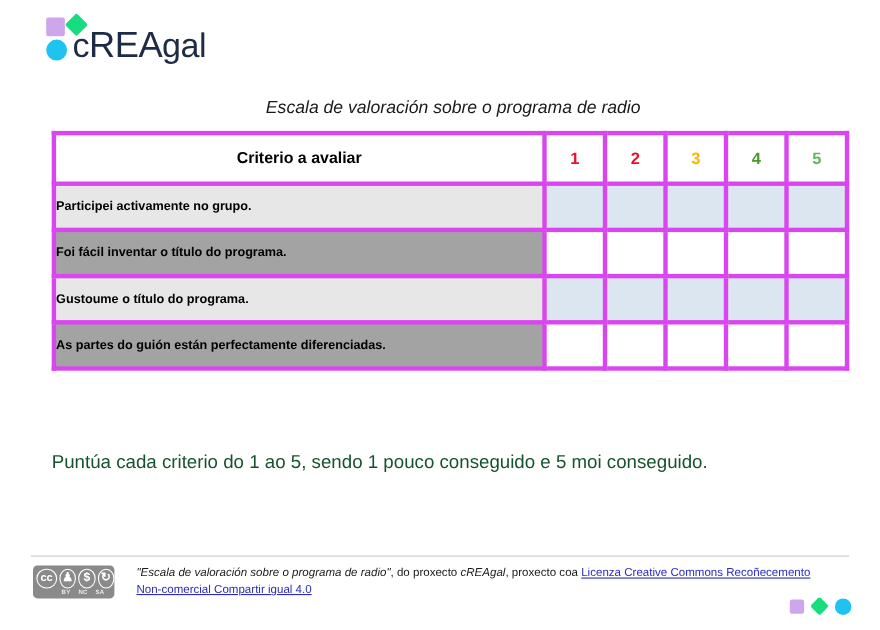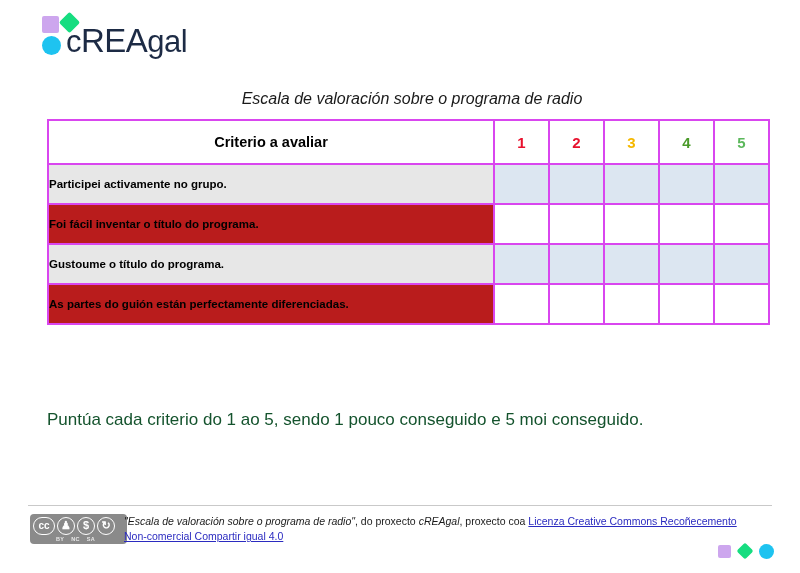--- a/index.html
+++ b/index.html
@@ -84,21 +84,21 @@
   #rating-table {
     position: absolute;
     left: 47px;
     top: 119px;
     width: 723px;
     border-collapse: collapse;
     table-layout: fixed;
   }
   #rating-table th,
   #rating-table td {
-    border: 2px solid #d946ef;
+    border: 4px solid #d946ef;
     padding: 0;
   }
   th.criterion-head {
     height: 42px;
     background: #ffffff;
     font-size: 14.5px;
     font-weight: bold;
     color: #000000;
     text-align: center;
   }
@@ -114,21 +114,21 @@
     font-size: 11.5px;
     font-weight: bold;
     color: #000000;
     padding-left: 8px;
     text-align: left;
   }
   td.score-cell { height: 38px; }
 
   tr.shaded td.criterion-cell { background: #e7e7e7; }
   tr.shaded td.score-cell     { background: #dce6f1; }
-  tr.plain  td.criterion-cell { background: #b91c1c; }
+  tr.plain  td.criterion-cell { background: #a3a3a3; }
   tr.plain  td.score-cell     { background: #ffffff; }
 
   
   #instruction {
     position: absolute;
     left: 47px;
     top: 410px;
     font-size: 17px;
     color: #14532d;
   }
@@ -139,21 +139,21 @@
     left: 28px;
     top: 505px;
     width: 744px;
     height: 1px;
     background: #c9c9c9;
   }
   #cc-badge {
     position: absolute;
     left: 30px;
     top: 514px;
-    width: 97px;
+    width: 74px;
     height: 30px;
     background: #8a8a8a;
     border-radius: 4px;
     display: flex;
     flex-direction: column;
     justify-content: center;
   }
   .cc-icons {
     display: flex;
     align-items: center;

